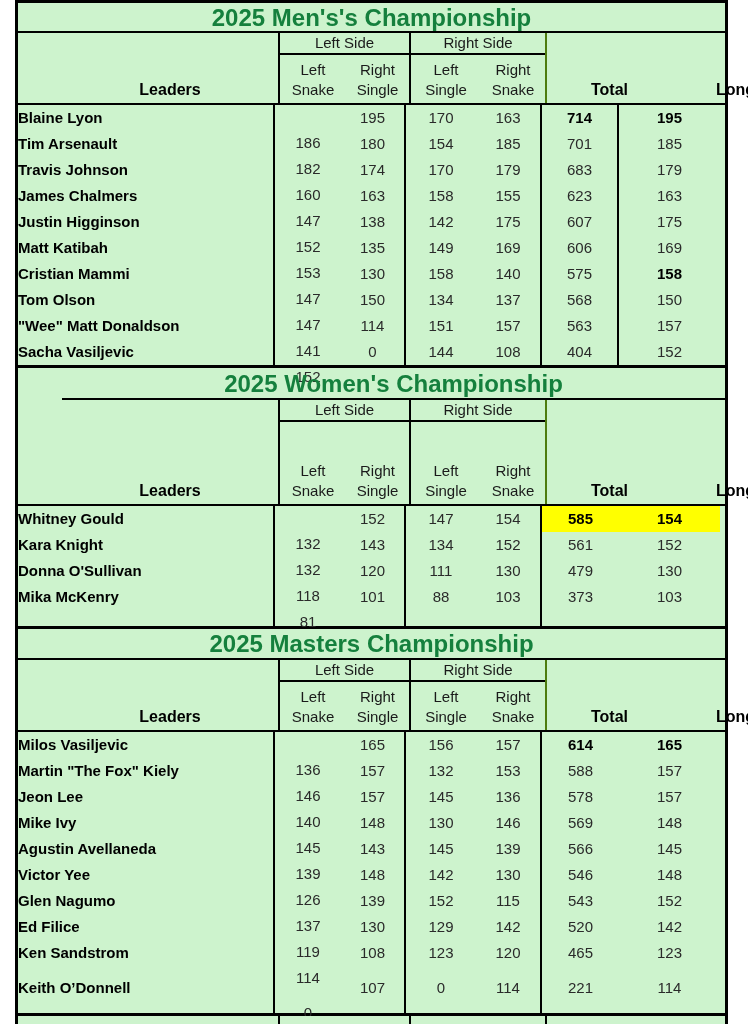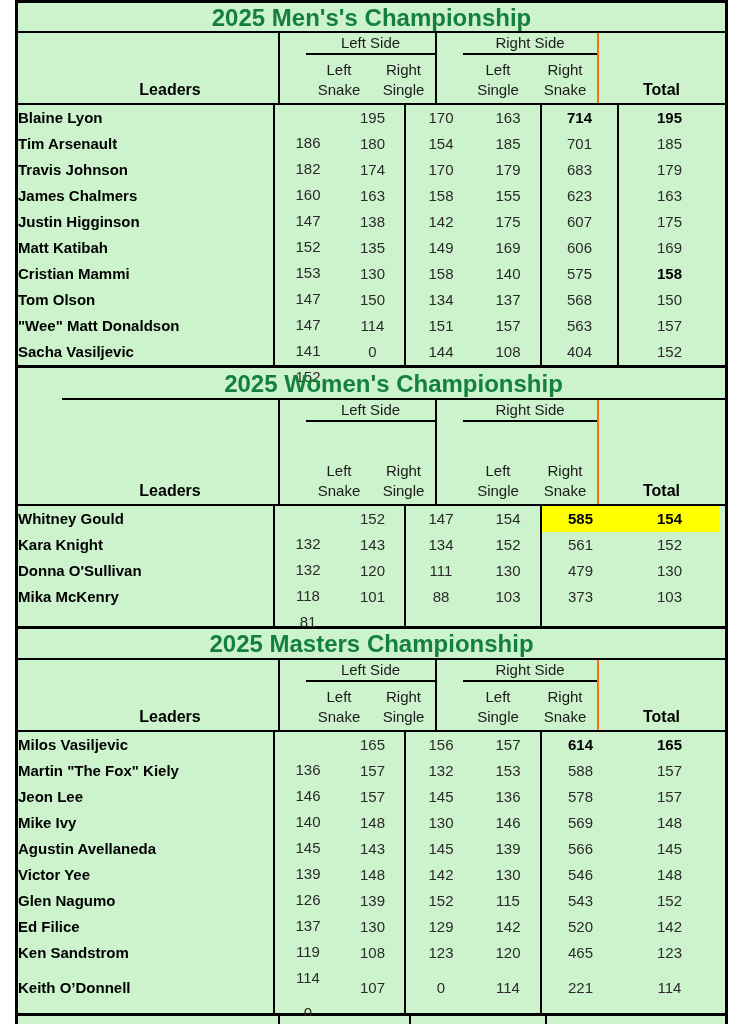--- a/index.html
+++ b/index.html
@@ -18,23 +18,23 @@
   }
   .s0 .title{height:28px;line-height:29px;}
   .s1 .title{height:30px;line-height:31px;margin-left:44px;}
   .s2 .title{height:29px;line-height:30px;}
   .header{display:flex;border-bottom:2px solid #000;}
   .s0 .header,.s2 .header{height:70px;}
   .s1 .header{height:104px;}
   .header > div{flex-shrink:0;}
   .h-names{width:260px;border-right:2px solid #000;display:flex;align-items:flex-end;justify-content:center;}
   .hlbl{font-weight:bold;font-size:16px;color:#000;padding-bottom:4px;margin-left:44px;}
-  .h-block{display:flex;flex-direction:column;height:100%;padding-left:26px;}
+  .h-block{display:flex;flex-direction:column;height:100%;}
   .h-left{width:129px;border-right:2px solid #000;}
-  .h-right{width:134px;border-right:2px solid #f97316;}
+  .h-right{width:134px;border-right:2px solid #4d7c0f;}
   .h-side{height:20px;line-height:20px;border-bottom:2px solid #000;text-align:center;font-size:15px;color:#1a1a1a;}
   .h-subs{flex:1;display:flex;align-items:flex-end;}
   .h-sub{text-align:center;font-size:15px;line-height:20px;color:#1a1a1a;padding-bottom:3px;}
   .h-left .h-sub:first-child{width:66px;}
   .h-left .h-sub:last-child{width:63px;}
   .h-right .h-sub:first-child{width:70px;}
   .h-right .h-sub:last-child{width:64px;}
   .h-totals{width:178px;display:flex;align-items:flex-end;gap:44px;}
   .h-total{width:77px;text-align:center;}
   .h-longest{width:101px;text-align:center;}

